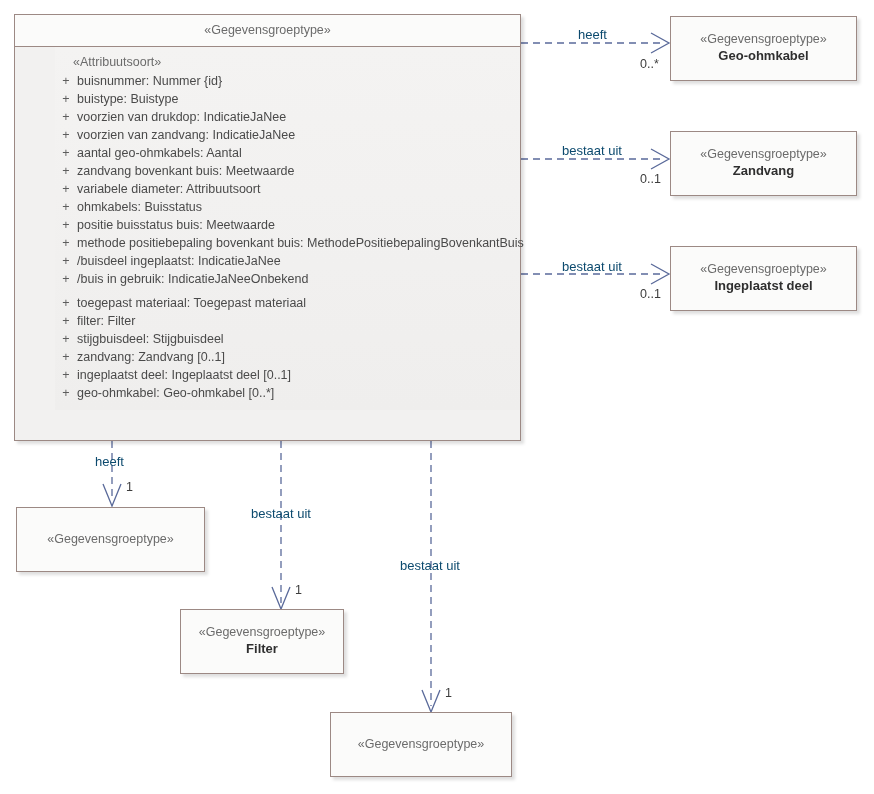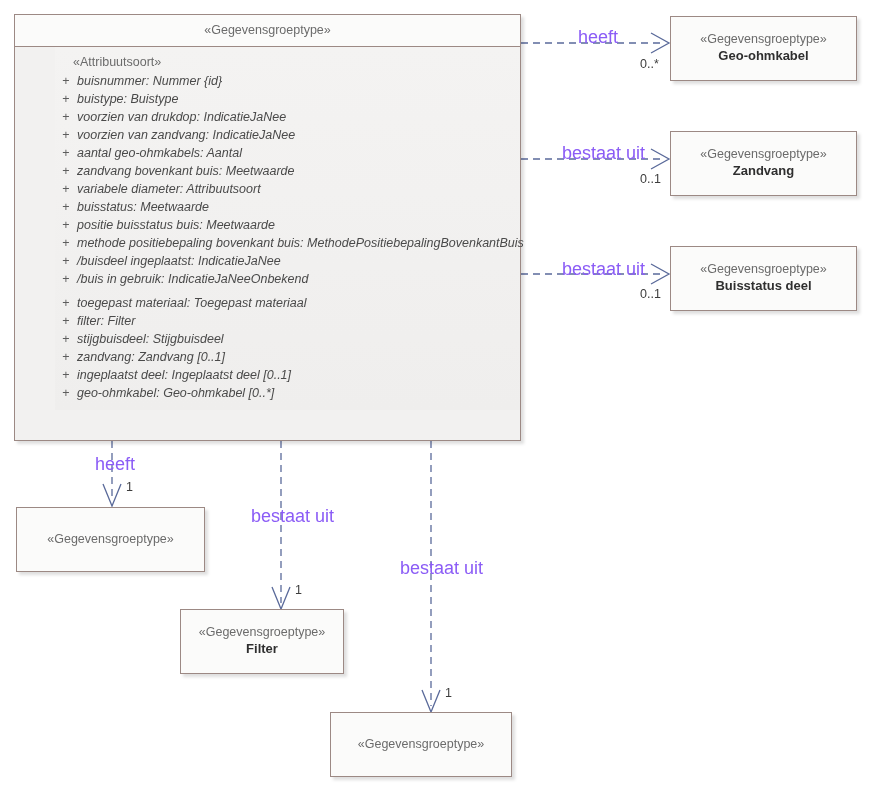--- a/index.html
+++ b/index.html
@@ -80,27 +80,27 @@
     line-height: 18px;
     height: 18px;
     white-space: nowrap;
   }
   .attr-vis {
     width: 22px;
     text-align: center;
     flex: 0 0 22px;
     color: #5d5d5d;
   }
-  .attr-txt { flex: 1 1 auto; font-style: italic; }
+  .attr-txt { flex: 1 1 auto; }
 
   
   .conn-label {
     position: absolute;
-    font-size: 18px;
-    color: #8b5cf6;
+    font-size: 13px;
+    color: #0c4a6e;
     white-space: nowrap;
     z-index: 6;
   }
   .mult-label {
     position: absolute;
     font-size: 12.5px;
     color: #3d3d3d;
     white-space: nowrap;
     z-index: 6;
   }
@@ -169,21 +169,21 @@
       <div class="attr-row">
         <span class="attr-vis">+</span>
         <span class="attr-txt">zandvang bovenkant buis: Meetwaarde</span>
       </div>
       <div class="attr-row">
         <span class="attr-vis">+</span>
         <span class="attr-txt">variabele diameter: Attribuutsoort</span>
       </div>
       <div class="attr-row">
         <span class="attr-vis">+</span>
-        <span class="attr-txt">buisstatus: Meetwaarde</span>
+        <span class="attr-txt">ohmkabels: Buisstatus</span>
       </div>
       <div class="attr-row">
         <span class="attr-vis">+</span>
         <span class="attr-txt">positie buisstatus buis: Meetwaarde</span>
       </div>
       <div class="attr-row">
         <span class="attr-vis">+</span>
         <span class="attr-txt">methode positiebepaling bovenkant buis: MethodePositiebepalingBovenkantBuis</span>
       </div>
       <div class="attr-row">
@@ -236,21 +236,21 @@
 <div class="umlbox simple" style="left:670px; top:131px; width:187px; height:65px;">
   <div class="hdr">
     <div class="stereo">«Gegevensgroeptype»</div>
     <div class="cname">Zandvang</div>
   </div>
 </div>
 
 <div class="umlbox simple" style="left:670px; top:246px; width:187px; height:65px;">
   <div class="hdr">
     <div class="stereo">«Gegevensgroeptype»</div>
-    <div class="cname">Buisstatus deel</div>
+    <div class="cname">Ingeplaatst deel</div>
   </div>
 </div>
 
 <div class="umlbox simple" style="left:16px; top:507px; width:189px; height:65px;">
   <div class="hdr">
     <div class="stereo">«Gegevensgroeptype»</div>
   </div>
 </div>
 
 <div class="umlbox simple" style="left:180px; top:609px; width:164px; height:65px;">

